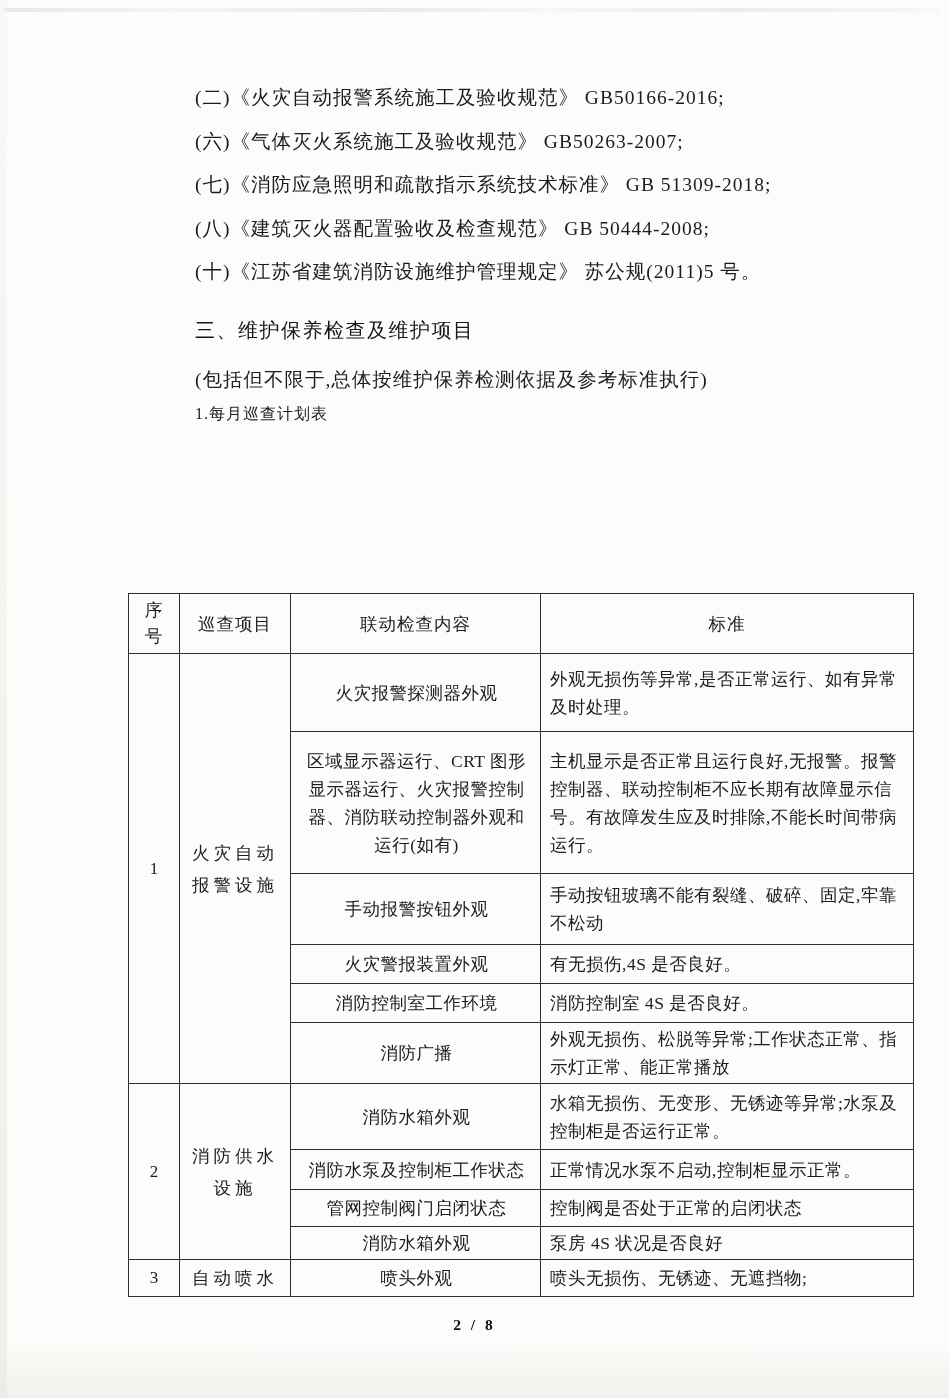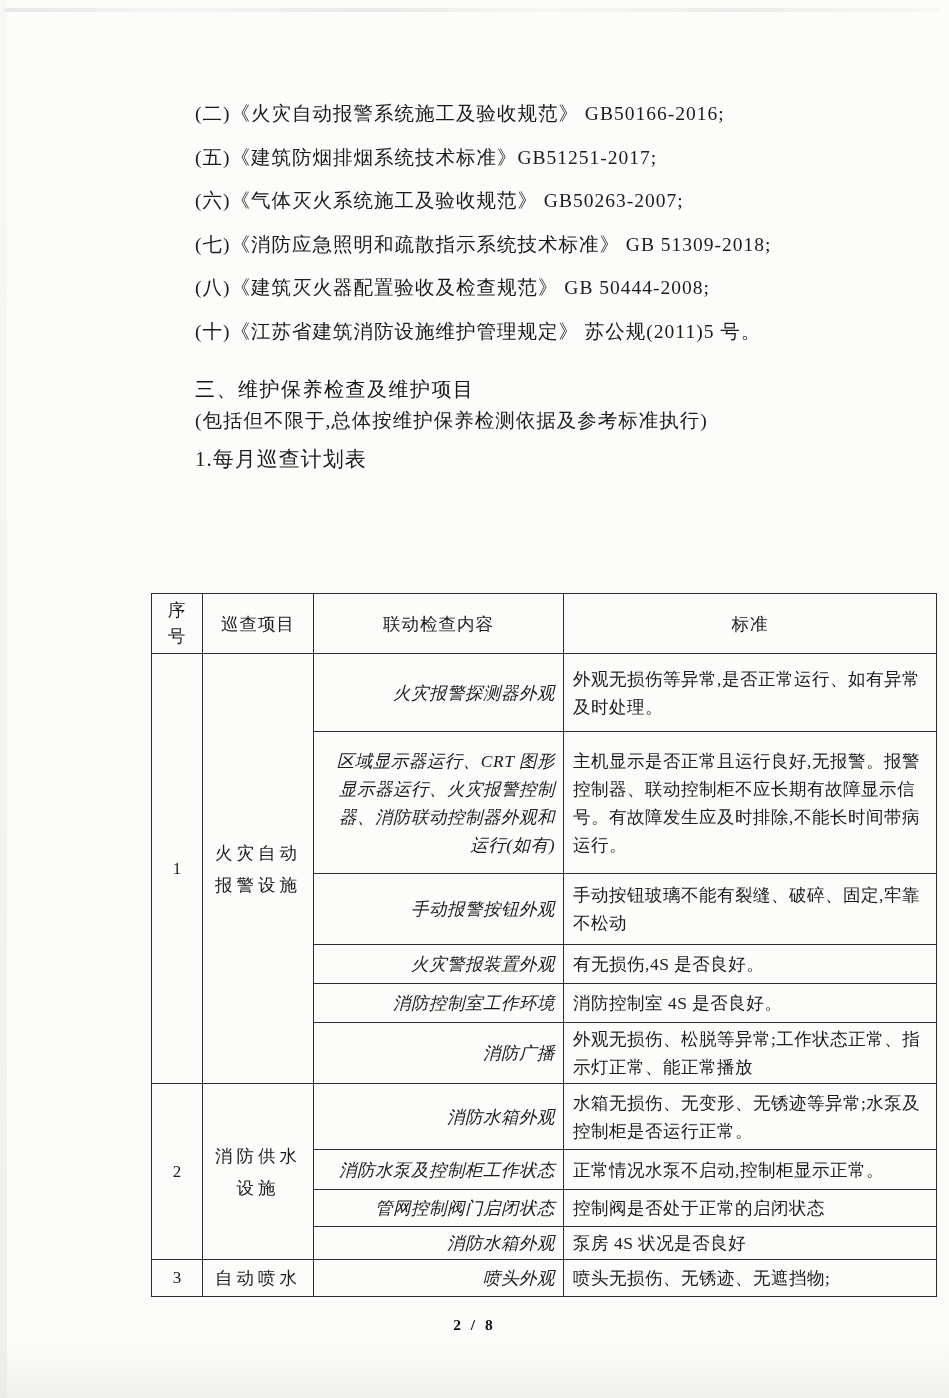--- a/index.html
+++ b/index.html
@@ -13,58 +13,58 @@
   }
   
   .scan-top{position:absolute;top:8px;left:4px;right:10px;height:4px;
     background:linear-gradient(to right,#d6d6d6 0%,#efefef 18%,#d9d9d9 40%,#f2f2f0 58%,#dedede 78%,#f4f4f2 100%);
     opacity:.55;}
   .scan-left{position:absolute;top:0;left:0;width:7px;height:100%;
     background:linear-gradient(to bottom,#f4f4f2,#e9e8e4 60%,#e2e1dd);opacity:.5;}
   .scan-bottom{position:absolute;bottom:0;left:0;width:100%;height:56px;
     background:linear-gradient(to bottom,rgba(234,233,229,0),#e9e8e3);opacity:.6;}
 
-  .text-block{ position:absolute; left:195px; top:100px; width:720px; }
+  .text-block{ position:absolute; left:195px; top:84px; width:720px; }
   .ref-line{
     height:43.5px; font-size:19.5px; letter-spacing:1px;
     white-space:nowrap; color:#1b1b1b;
   }
   .section-heading{
     font-size:20px; letter-spacing:1.5px; margin-top:15px; height:26px; color:#161616;
   }
   .section-note{
-    font-size:19.5px; letter-spacing:1px; margin-top:5px; height:27px;
+    font-size:19.5px; letter-spacing:1px; margin-top:23px; height:27px;
   }
   .table-title{
-    font-size:21px; letter-spacing:1px; margin-top:11px; height:24px;
+    font-size:16px; letter-spacing:1px; margin-top:11px; height:24px;
   }
 
   table.inspection{
-    position:absolute; left:151px; top:593px; width:785px;
+    position:absolute; left:128px; top:593px; width:785px;
     border-collapse:collapse; table-layout:fixed;
     font-size:17.5px; color:#1c1c1c;
   }
   .inspection col.c1{width:51px;}
   .inspection col.c2{width:111px;}
   .inspection col.c3{width:250px;}
   .inspection col.c4{width:373px;}
   .inspection th,.inspection td{
     border:1.6px solid #2e2e2e;
     padding:2px 8px;
     vertical-align:middle;
     line-height:28px;
     overflow:hidden;
   }
   .inspection th{ font-weight:normal; text-align:center; font-size:17.5px; letter-spacing:1px; }
   .th-serial span{ display:inline-block; width:1.15em; line-height:26px; }
   td.serial{ text-align:center; font-family:"Liberation Serif",serif; font-size:17px; }
   td.project{
     text-align:center; white-space:pre-line; letter-spacing:4px; line-height:32px;
   }
-  td.content{ text-align:right; padding-left:10px; letter-spacing:0.5px;font-style:italic; }
+  td.content{ text-align:center; padding-left:10px; letter-spacing:0.5px; }
   td.standard{ text-align:left; padding-left:9px; letter-spacing:0.5px; }
   tr.rh60{height:60px;} tr.rh78{height:78px;} tr.rh142{height:142px;}
   tr.rh71{height:71px;} tr.rh39{height:39px;} tr.rh58{height:58px;}
   tr.rh66{height:66px;} tr.rh40{height:40px;} tr.rh37{height:37px;}
   tr.rh31{height:31px;} tr.rh36{height:36px;}
 
   .page-footer{
     position:absolute; top:1316px; left:0; width:100%;
     text-align:center; font-weight:bold; font-size:15.5px; letter-spacing:3px;
     color:#111;
@@ -72,21 +72,20 @@
 </style>
 </head>
 <body>
 
 <div class="scan-top"></div>
 <div class="scan-left"></div>
 <div class="scan-bottom"></div>
 
 <div class="text-block">
   <div class="ref-line">(二)《火灾自动报警系统施工及验收规范》 GB50166-2016;</div>
-  <div class="ref-line">(五)《建筑防烟排烟系统技术标准》GB51251-2017;</div>
   <div class="ref-line">(六)《气体灭火系统施工及验收规范》 GB50263-2007;</div>
   <div class="ref-line">(七)《消防应急照明和疏散指示系统技术标准》 GB 51309-2018;</div>
   <div class="ref-line">(八)《建筑灭火器配置验收及检查规范》 GB 50444-2008;</div>
   <div class="ref-line">(十)《江苏省建筑消防设施维护管理规定》 苏公规(2011)5 号。</div>
 
   <div class="section-heading">三、维护保养检查及维护项目</div>
   <div class="section-note">(包括但不限于,总体按维护保养检测依据及参考标准执行)</div>
   <div class="table-title">1.每月巡查计划表</div>
 </div>
 

